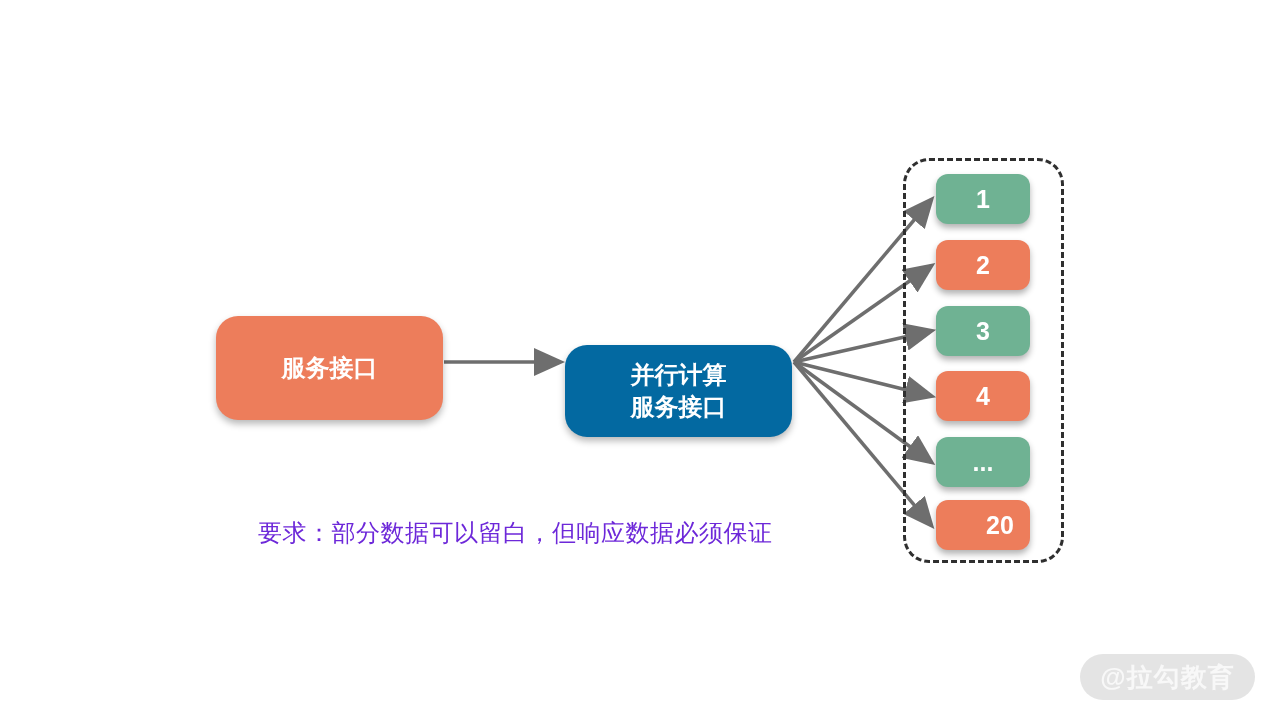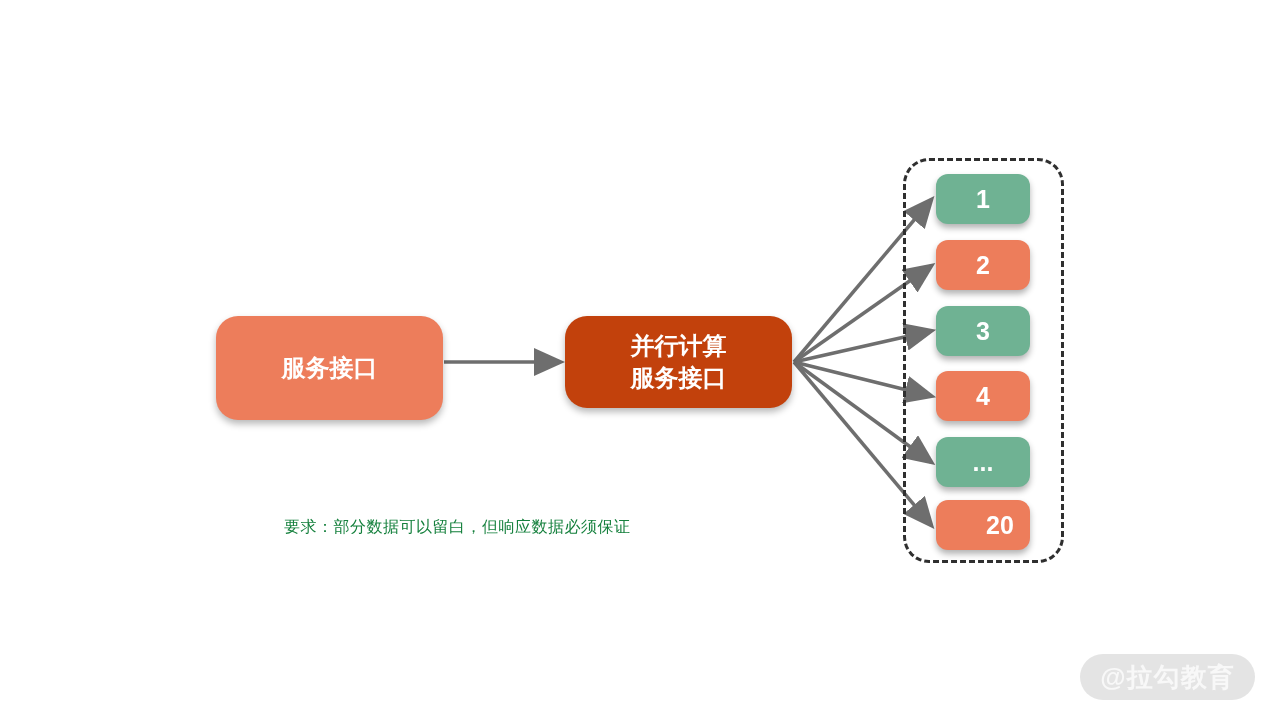--- a/index.html
+++ b/index.html
@@ -51,25 +51,24 @@
   .task-1 { top: 174px; }
   .task-2 { top: 240px; }
   .task-3 { top: 306px; }
   .task-4 { top: 371px; }
   .task-5 { top: 437px; }
   .task-6 { top: 500px; }
 
   .note-text {
     position: absolute;
     left: 258px; top: 517px;
-    font-size: 16px;
-    color: #15803d;
+    font-size: 24px;
+    color: #6d28d9;
     letter-spacing: 0.5px;
     white-space: nowrap;
-    margin-left: 26px;
   }
 
   .watermark {
     position: absolute;
     left: 1080px; top: 654px;
     width: 175px; height: 46px;
     background: #e4e4e4;
     border-radius: 23px;
     display: flex;
     align-items: center;
@@ -97,21 +96,21 @@
     <line x1="794" y1="362" x2="931" y2="331" stroke="#6E6E6E" stroke-width="3.5" marker-end="url(#arrowhead)"></line>
     <line x1="794" y1="362" x2="931" y2="396" stroke="#6E6E6E" stroke-width="3.5" marker-end="url(#arrowhead)"></line>
     <line x1="794" y1="362" x2="931" y2="462" stroke="#6E6E6E" stroke-width="3.5" marker-end="url(#arrowhead)"></line>
     <line x1="794" y1="362" x2="931" y2="525" stroke="#6E6E6E" stroke-width="3.5" marker-end="url(#arrowhead)"></line>
   </svg>
 
   <div class="node node-left" style="background-color: rgb(237, 125, 91);">
     <span>服务接口</span>
   </div>
 
-  <div class="node node-mid" style="background-color: #c2410c;">
+  <div class="node node-mid" style="background-color: #0369a1; margin-top: 29px;">
     <span>并行计算</span>
     <span>服务接口</span>
   </div>
 
   <div class="dashed-panel"></div>
 
   <div class="task-box task-1" style="background-color: rgb(111, 178, 147);">1</div>
   <div class="task-box task-2" style="background-color: rgb(237, 125, 91);">2</div>
   <div class="task-box task-3" style="background-color: rgb(111, 178, 147);">3</div>
   <div class="task-box task-4" style="background-color: rgb(237, 125, 91);">4</div>

